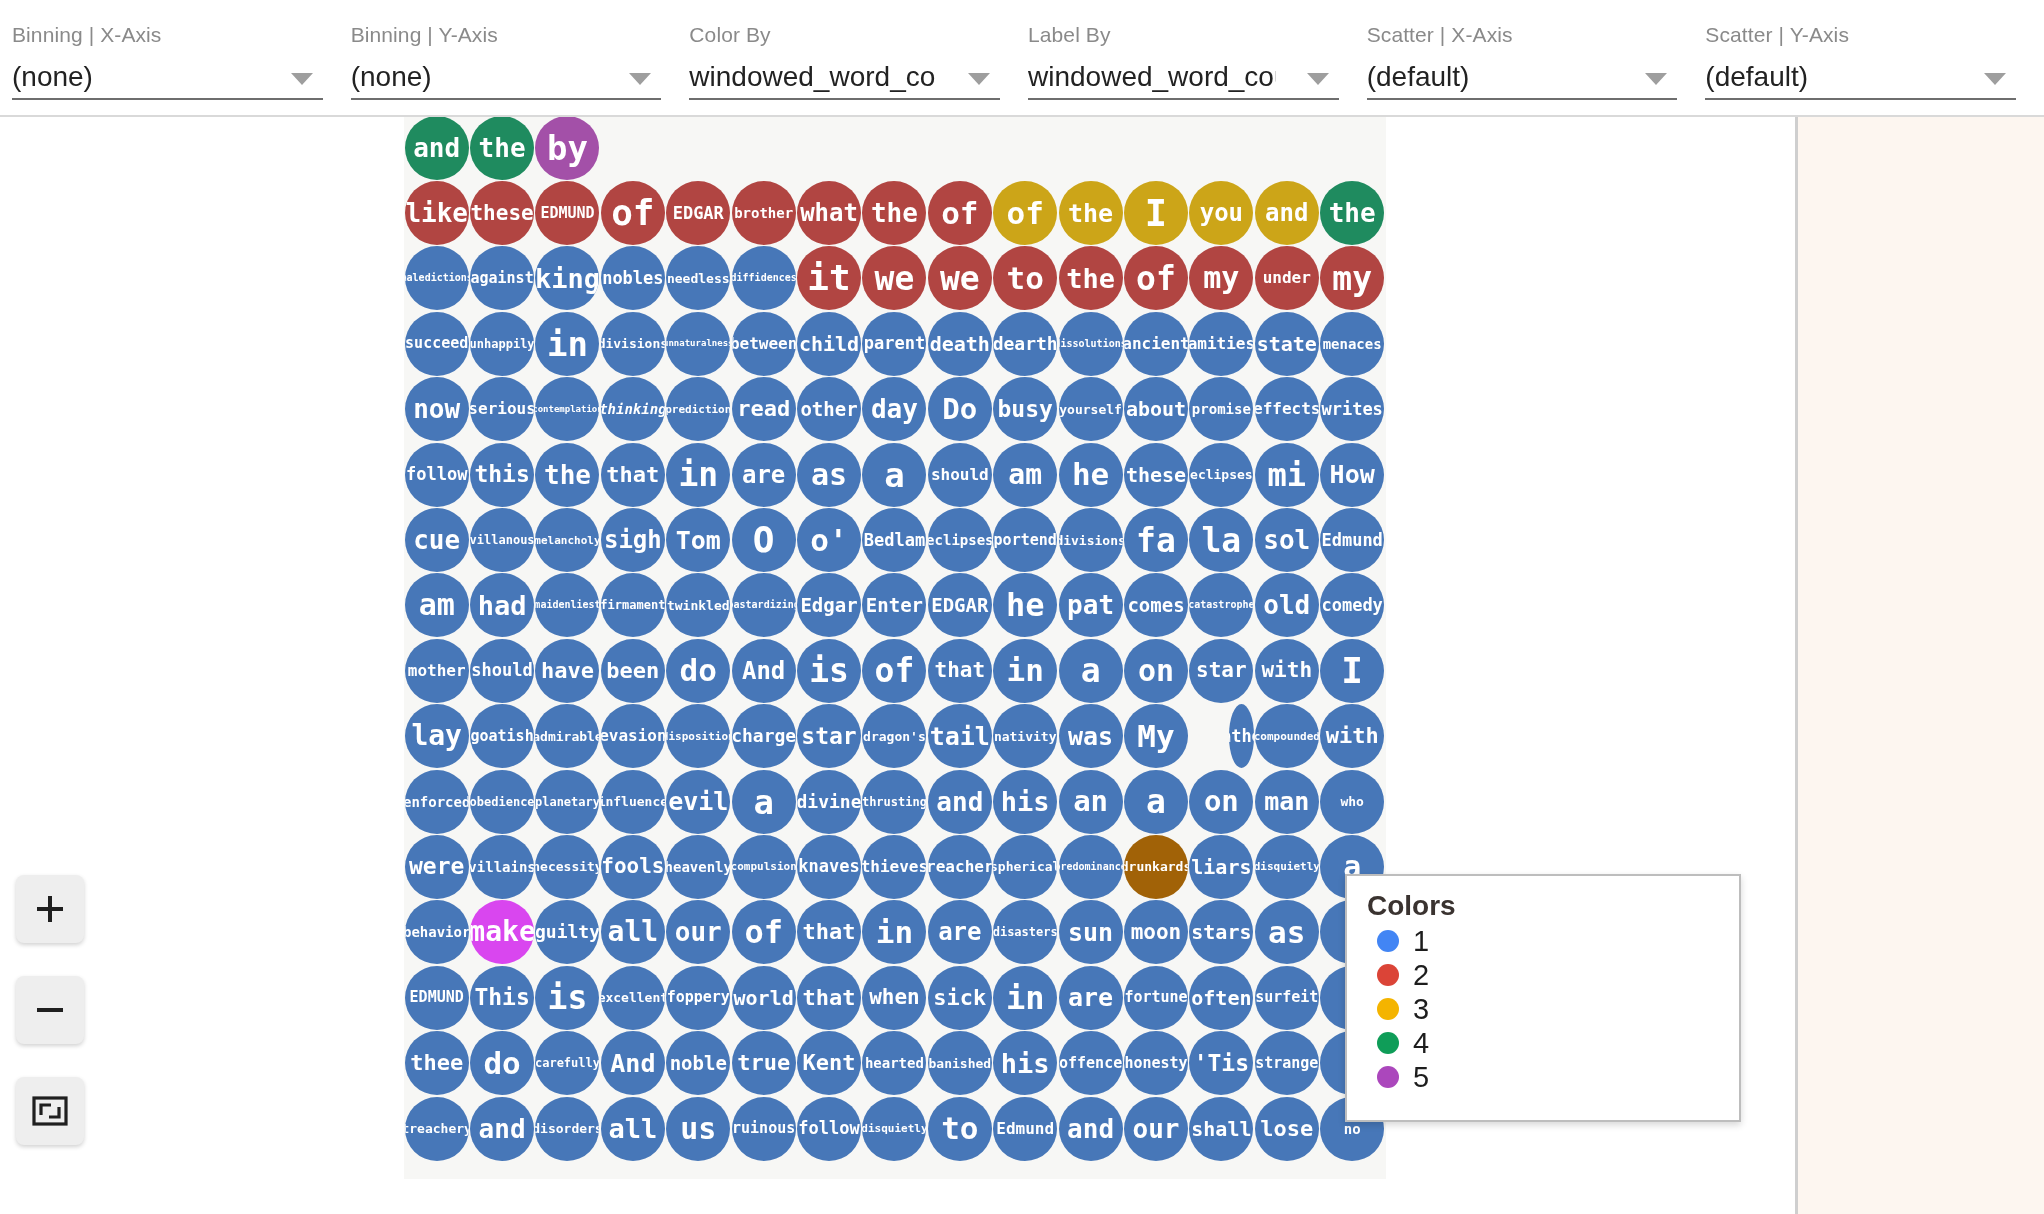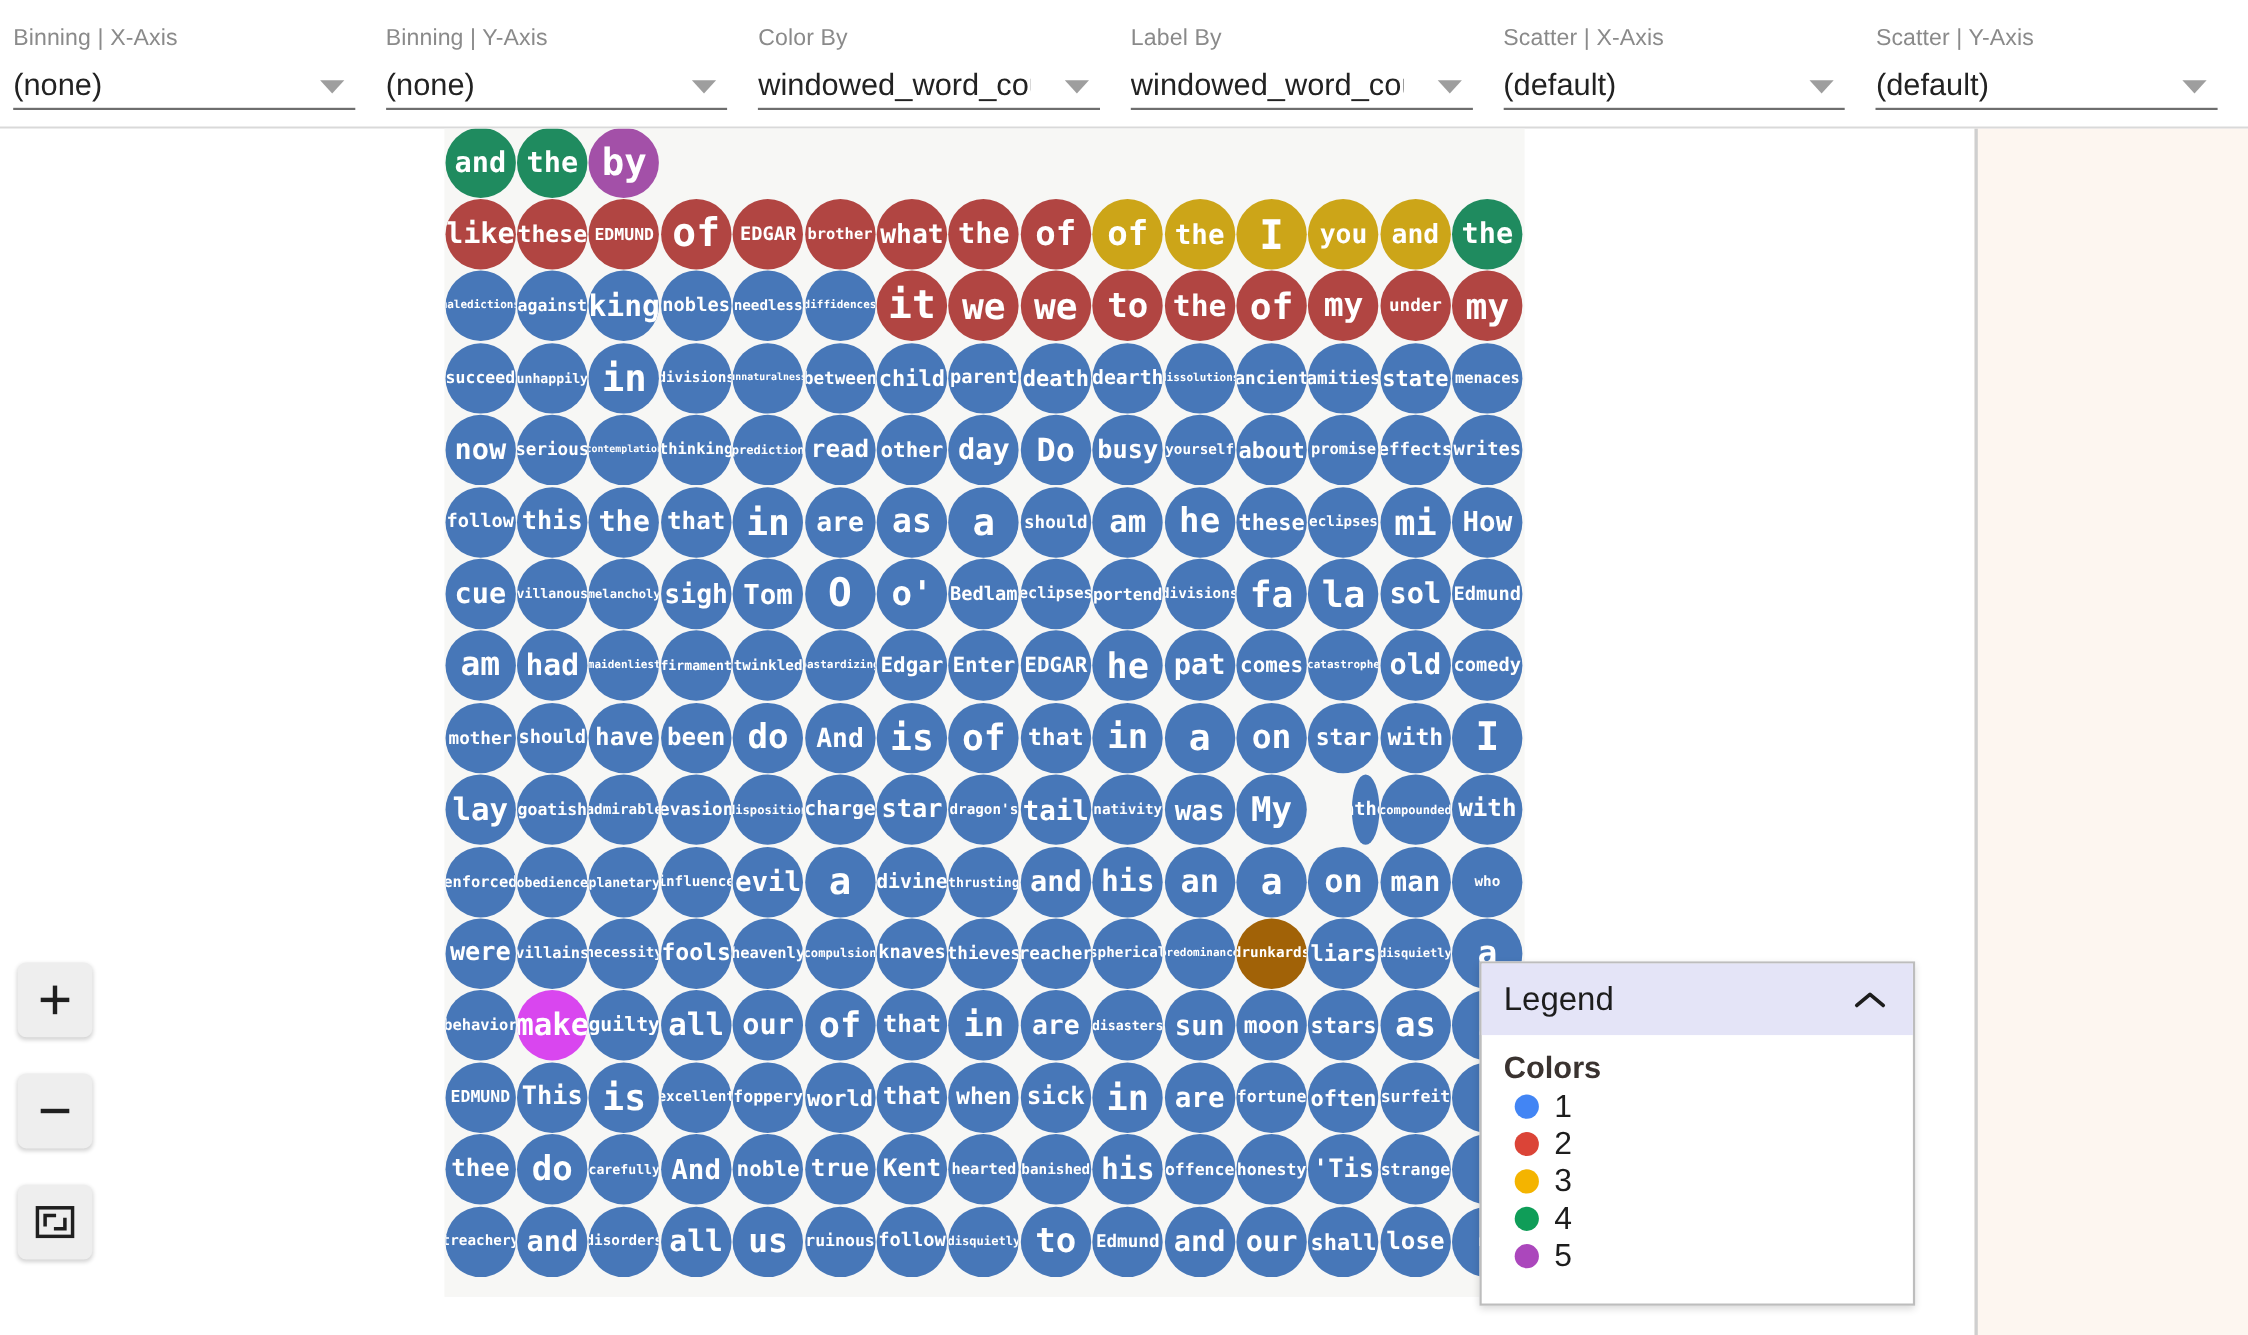--- a/index.html
+++ b/index.html
@@ -416,21 +416,21 @@
         <div class="cell">
           <div class="bub" title="now" style="background: rgb(71, 119, 184); font-size: 26px;">now</div>
         </div>
         <div class="cell">
           <div class="bub" title="serious" style="background: rgb(71, 119, 184); font-size: 16px;">serious</div>
         </div>
         <div class="cell">
           <div class="bub" title="contemplation" style="background: rgb(71, 119, 184); font-size: 9px;">contemplation</div>
         </div>
         <div class="cell">
-          <div class="bub" title="thinking" style="background: rgb(71, 119, 184); font-size: 14px;">thinking</div>
+          <div class="bub" title="thinking" style="background: rgb(71, 119, 184); font-size: 14px; font-style: italic;">thinking</div>
         </div>
         <div class="cell">
           <div class="bub" title="prediction" style="background: rgb(71, 119, 184); font-size: 11px;">prediction</div>
         </div>
         <div class="cell">
           <div class="bub" title="read" style="background: rgb(71, 119, 184); font-size: 22px;">read</div>
         </div>
         <div class="cell">
           <div class="bub" title="other" style="background: rgb(71, 119, 184); font-size: 19px;">other</div>
         </div>
@@ -971,26 +971,20 @@
     <div class="zbtn">
       <svg width="36" height="30" viewBox="0 0 36 30">
         <rect x="2" y="2" width="32" height="26" fill="none" stroke="#1f1f1f" stroke-width="3.2"></rect>
         <path d="M9 19 L9 9 L19 9" fill="none" stroke="#1f1f1f" stroke-width="3.2"></path>
         <path d="M27 11 L27 21 L17 21" fill="none" stroke="#1f1f1f" stroke-width="3.2"></path>
       </svg>
     </div>
   </div>
 
   <div id="legend">
-    <div id="legend-header">
-      <span id="legend-title">Legend</span>
-      <svg width="30" height="18" viewBox="0 0 30 18">
-        <path d="M3 14 L15 4 L27 14" fill="none" stroke="#1d1d1d" stroke-width="3.4" stroke-linecap="round" stroke-linejoin="round"></path>
-      </svg>
-    </div>
     <div id="legend-body">
       <div id="legend-colors-title">Colors</div>
       <div id="legend-items">
           <div class="legend-item">
             <span class="legend-swatch" style="background: rgb(66, 133, 244);"></span>
             <span class="legend-label">1</span>
           </div>
           <div class="legend-item">
             <span class="legend-swatch" style="background: rgb(219, 68, 55);"></span>
             <span class="legend-label">2</span>

